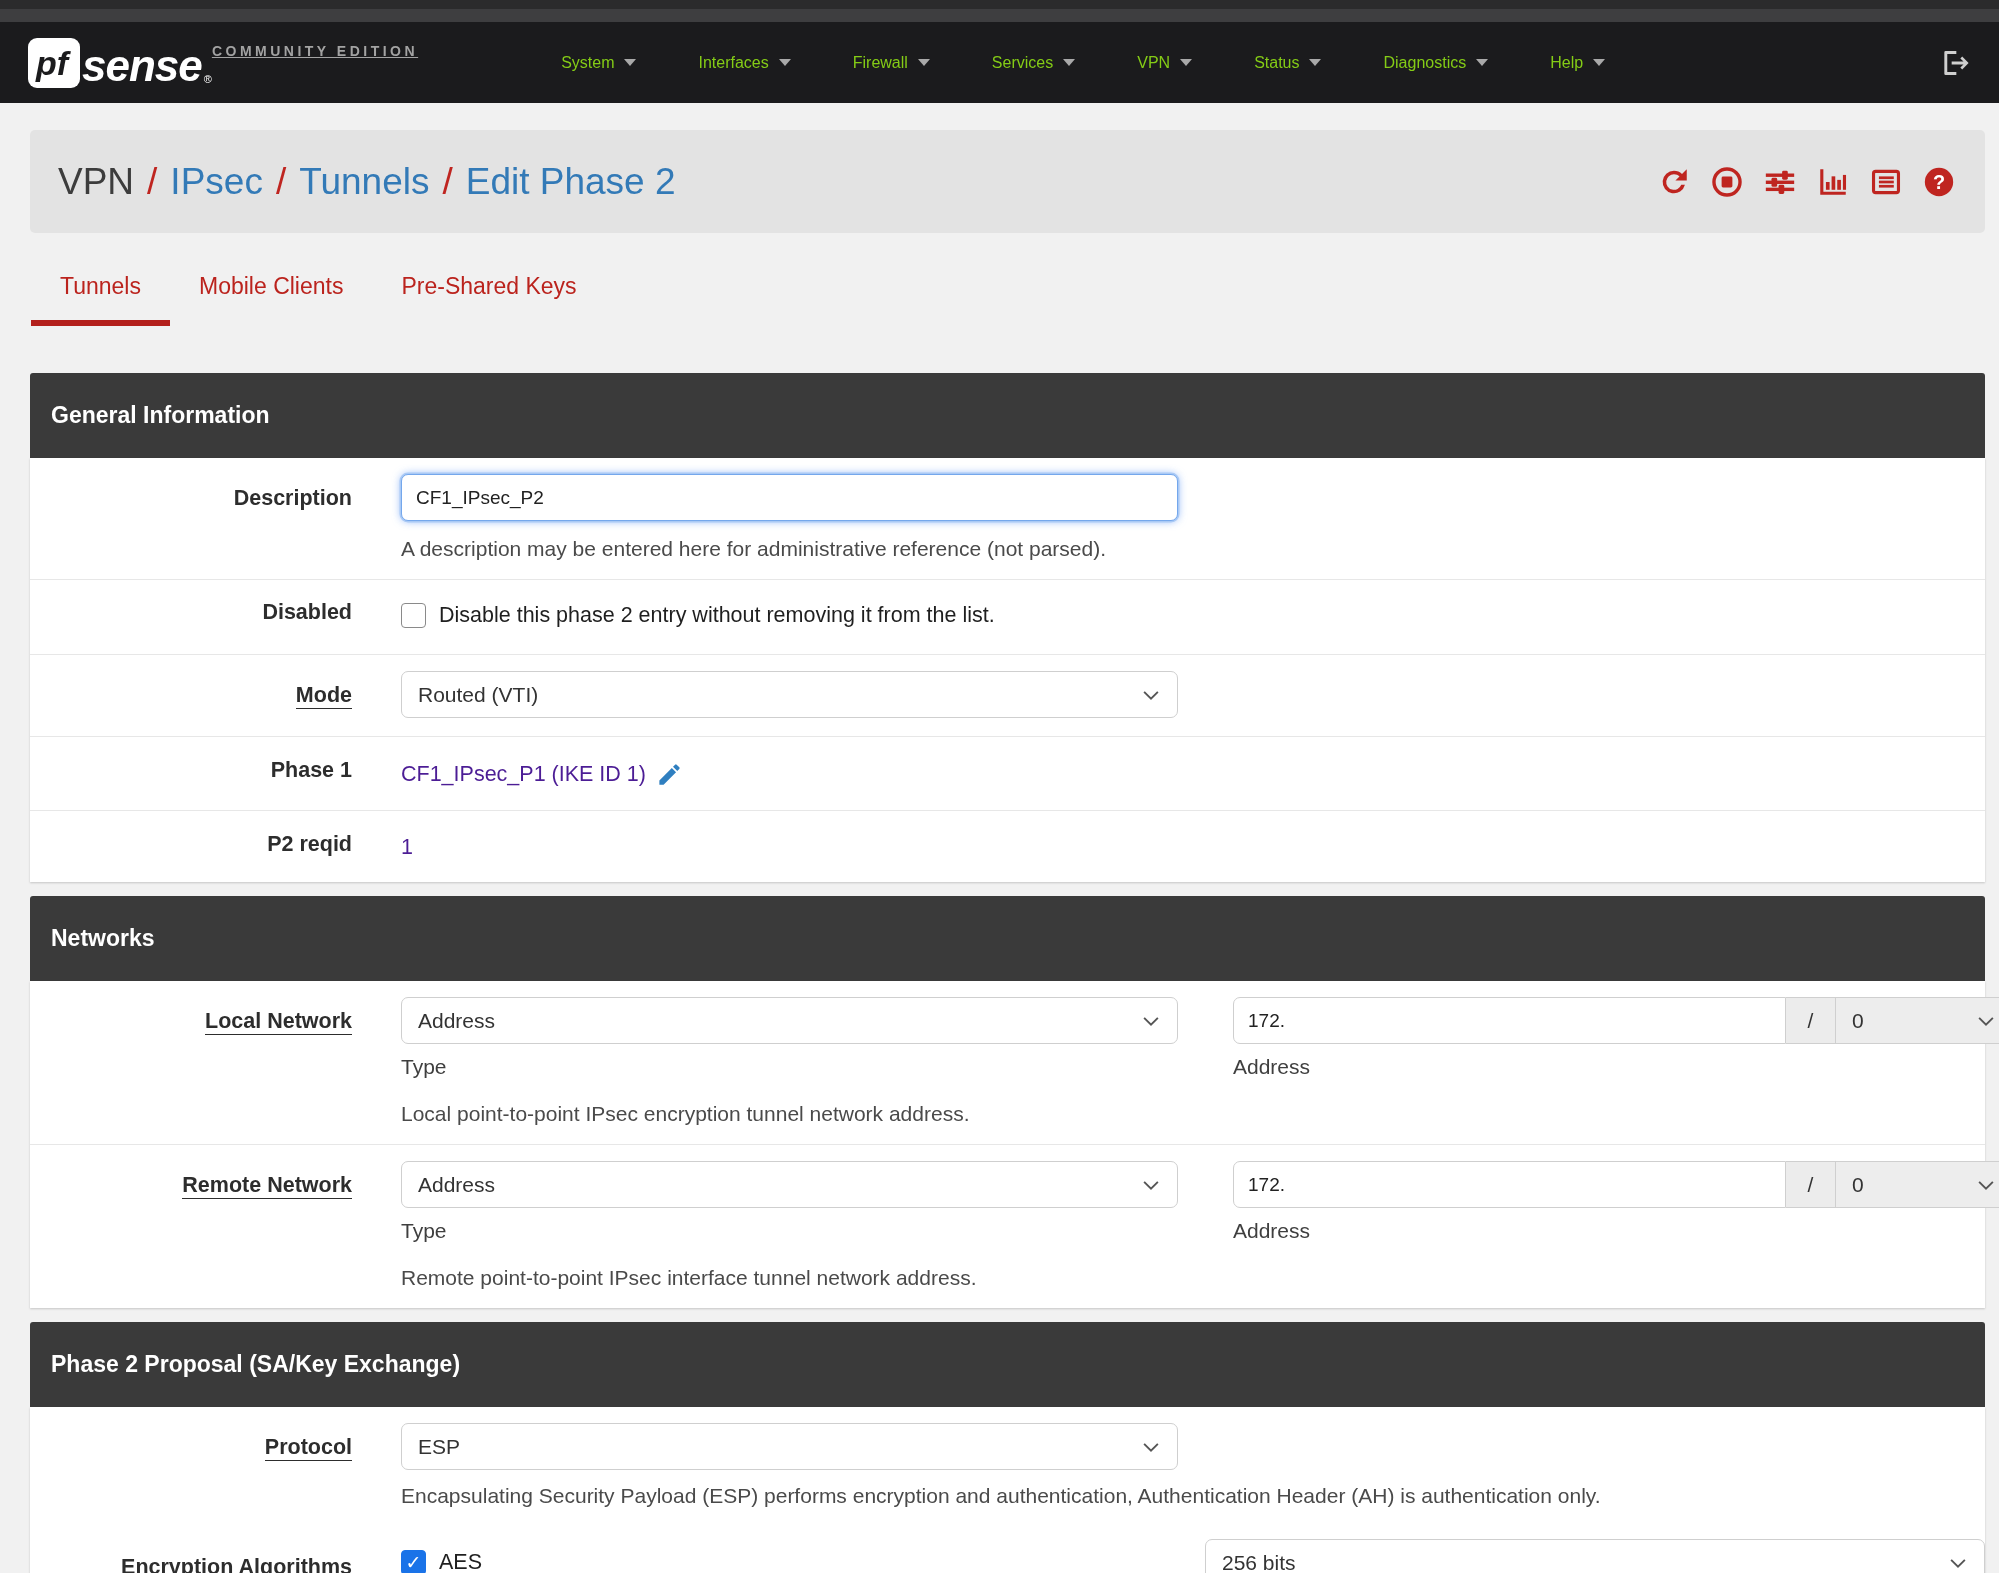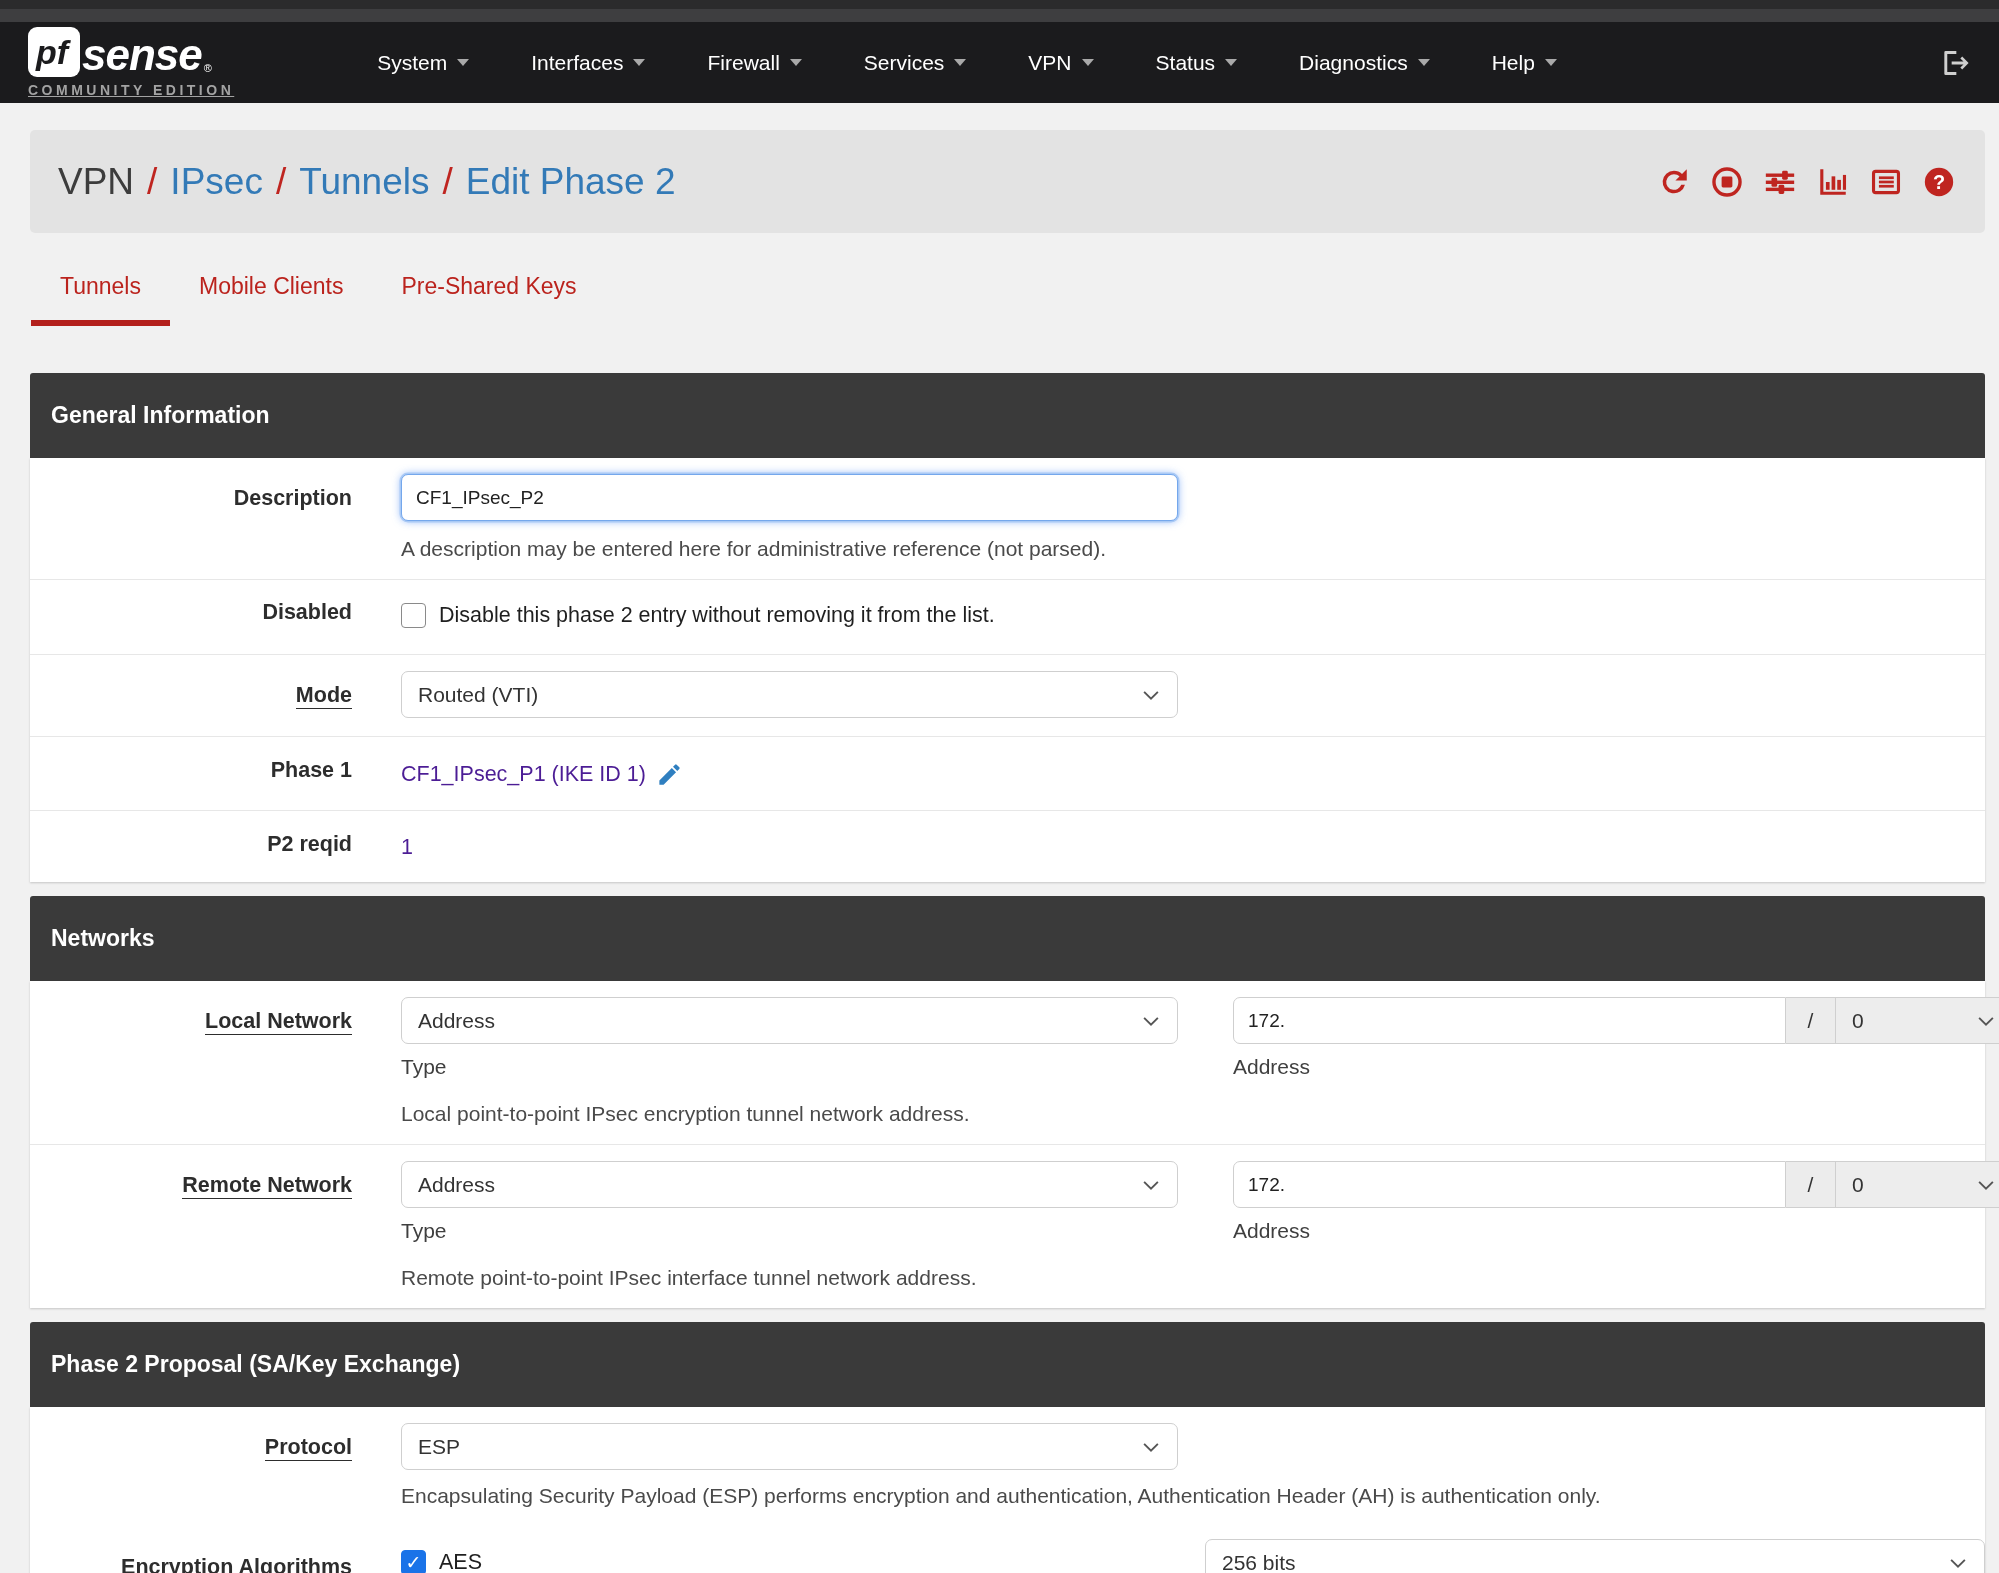--- a/index.html
+++ b/index.html
@@ -3,30 +3,30 @@
 <meta charset="utf-8">
 <style>
   * { margin:0; padding:0; box-sizing:border-box; }
   html,body { width:1999px; height:1573px; overflow:hidden; background:#f1f1f1;
               font-family:"Liberation Sans","DejaVu Sans",sans-serif; }
 
   
   .strip1 { height:9px; background:#2b2b2c; }
   .strip2 { height:13px; background:#3e3e40; }
   .navbar { height:81px; background:#1b1b1d; display:flex; align-items:center; padding:0 28px; }
-  .brand { display:flex; flex-direction:column; justify-content:center; cursor:pointer; }
+  .brand { display:flex; flex-direction:row; justify-content:center; cursor:pointer; }
   .brand-row { display:flex; align-items:flex-end; line-height:1; }
   .pf-box { background:#fff; color:#1b1b1d; border-radius:9px; width:52px; height:50px;
             display:flex; align-items:center; justify-content:center;
             font-style:italic; font-weight:bold; font-size:34px; padding-right:4px; }
   .brand-name { color:#fff; font-weight:bold; font-style:italic; font-size:44px; letter-spacing:-1px; margin-left:2px; }
   .brand-reg { color:#fff; font-size:11px; margin-left:2px; margin-bottom:3px; }
   .brand-sub { color:#a3a3a3; font-size:14px; letter-spacing:3.5px; margin-top:5px; font-weight:bold;text-decoration:underline; }
   .nav-menu { list-style:none; display:flex; margin-left:112px; }
-  .nav-menu li { color:#ffffff; font-size:21px; padding:0 31px; display:flex; align-items:center; cursor:pointer; white-space:nowrap; }
+  .nav-menu li { color:#84cc16; font-size:16px; padding:0 31px; display:flex; align-items:center; cursor:pointer; white-space:nowrap; }
   .caret { display:inline-block; width:0; height:0; border-left:6px solid transparent;
            border-right:6px solid transparent; border-top:7px solid #a9a9a9; margin-left:10px; }
   .logout { margin-left:auto; cursor:pointer; display:flex; align-items:center; }
 
   
   .breadcrumb-panel { margin:27px 14px 0 30px; background:#e3e3e3; border-radius:5px;
                       height:103px; display:flex; align-items:center; padding:0 28px; }
   .crumbs { font-size:37px; font-weight:normal; color:#3d3d3d; display:flex; align-items:baseline; gap:13px; }
   .crumbs a { color:#337ab7; text-decoration:none; cursor:pointer; }
   .crumbs .sep { color:#bf2520; }

